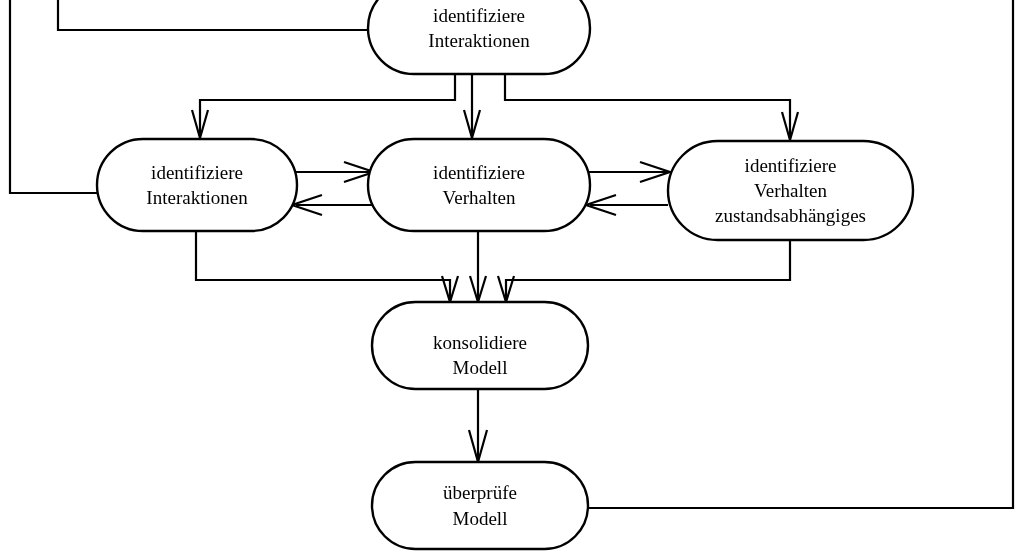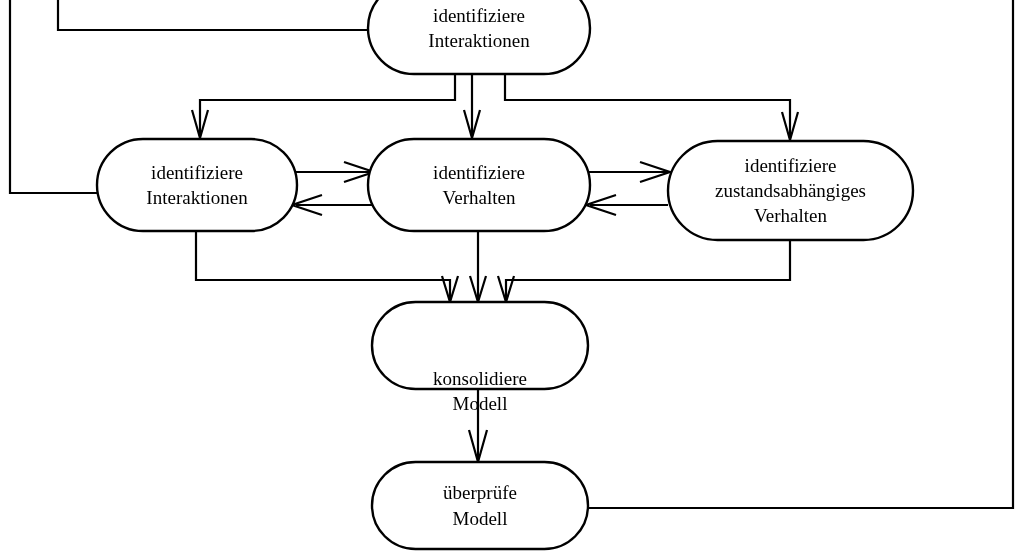--- a/index.html
+++ b/index.html
@@ -129,25 +129,25 @@
     <span>Interaktionen</span>
   </div>
 
   <div class="node-label" style="left:368px; top:139px; width:222px; height:92px;">
     <span>identifiziere</span>
     <span>Verhalten</span>
   </div>
 
   <div class="node-label" style="left:668px; top:141px; width:245px; height:99px;">
     <span>identifiziere</span>
+    <span>Verhalten</span>
     <span>zustandsabhängiges</span>
-    <span>Verhalten</span>
   </div>
 
-  <div class="node-label" style="left:372px; top:302px; width:216px; height:106px;margin-top:36px;">
+  <div class="node-label" style="left:372px; top:302px; width:216px; height:106px;">
     <span>konsolidiere</span>
     <span>Modell</span>
   </div>
 
   <div class="node-label" style="left:372px; top:462px; width:216px; height:87px;text-align:right;">
     <span>überprüfe</span>
     <span>Modell</span>
   </div>
 
 </div>

